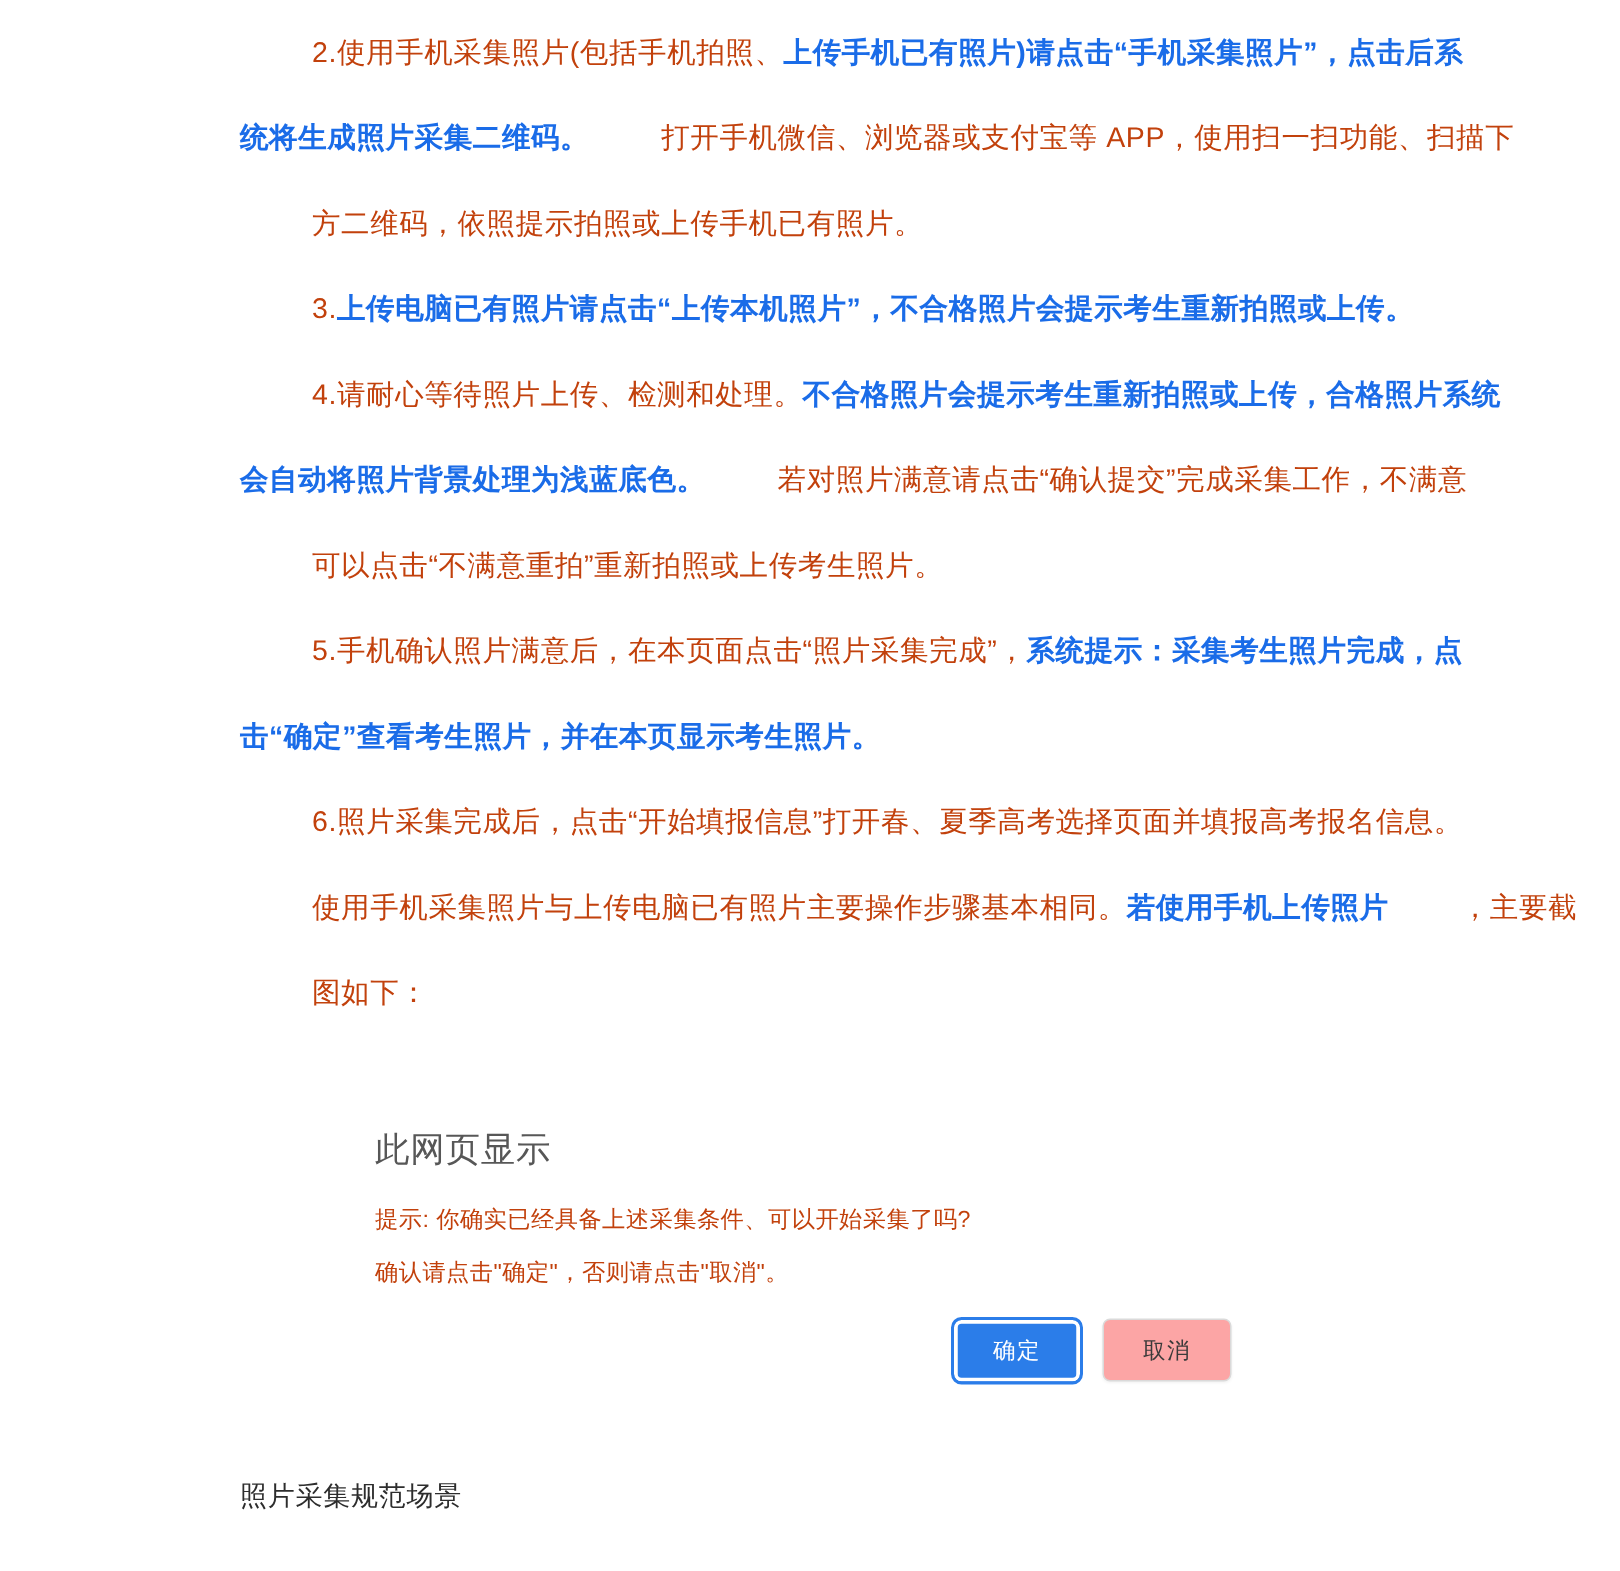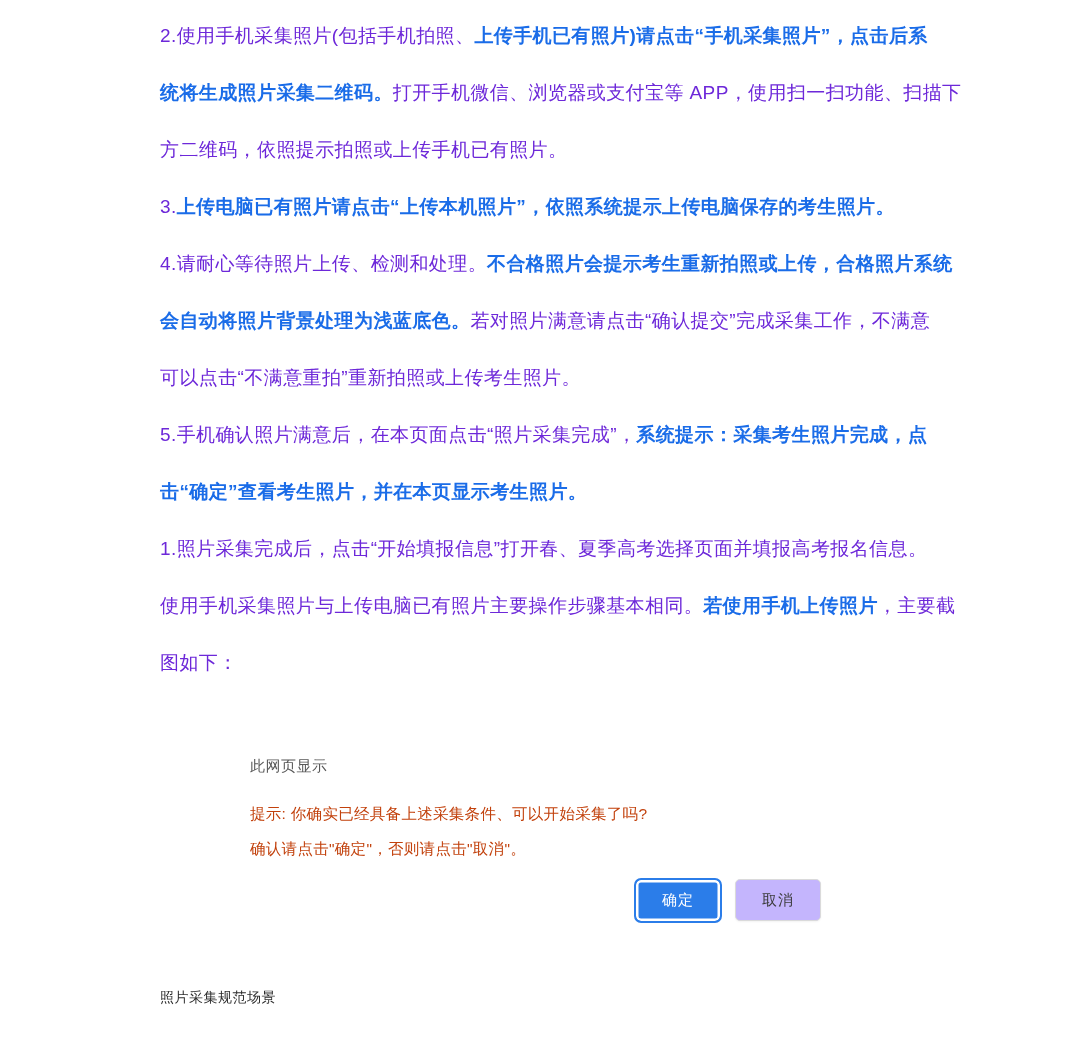--- a/index.html
+++ b/index.html
@@ -22,35 +22,35 @@
     width: 765px;
   }
   .doc-line {
     height: 57px;
     line-height: 57px;
     font-size: 19px;
     letter-spacing: 0.4px;
     white-space: nowrap;
     color: #212121;
   }
-  .seg-normal { color: #6d28d9; }
+  .seg-normal { color: #c2410c; margin-left: 48px; }
   .seg-blue {
     color: var(--accent, #1a6ce8);
     font-weight: bold;
     text-align: center;
   }
   
   .dialog {
     position: absolute;
     left: 250px;
     top: 752px;
     width: 571px;
   }
   .dialog-title {
-    font-size: 15px;
+    font-size: 23px;
     line-height: 28px;
     color: #575757;
     letter-spacing: 0.5px;
   }
   .dialog-msg { margin-top: 16px; }
   .dialog-msg-line {
     font-size: 15.5px;
     line-height: 35px;
     color: #c2410c;
     letter-spacing: 0.3px;
@@ -74,51 +74,51 @@
     background: var(--btn-blue, #2b7de9);
     color: #ffffff;
     border: 2px solid var(--btn-blue, #2b7de9);
     border-radius: 7px;
     box-shadow: inset 0 0 0 2.5px #ffffff;
   }
   .btn-cancel {
     min-width: 86px;
     height: 42px;
     margin-top: 1px;
-    background: #c4b5fd;
+    background: #fca5a5;
     color: #3a3a3a;
     border: 1px solid #dadada;
     border-radius: 5px;
     box-shadow: 0 1px 2px rgba(0,0,0,0.05);
   }
   
   .caption {
     position: absolute;
     left: 160px;
     top: 983px;
-    font-size: 14px;
+    font-size: 18px;
     line-height: 28px;
     color: #2d2d2d;
     letter-spacing: 0.5px;
   }
 </style>
 </head>
 <body>
 
 <div class="doc-lines">
     <div class="doc-line"><span class="seg-normal">2.使用手机采集照片(包括手机拍照、</span><span class="seg-blue">上传手机已有照片)请点击“手机采集照片”，点击后系</span></div>
     <div class="doc-line"><span class="seg-blue">统将生成照片采集二维码。</span><span class="seg-normal">打开手机微信、浏览器或支付宝等 APP，使用扫一扫功能、扫描下</span></div>
     <div class="doc-line"><span class="seg-normal">方二维码，依照提示拍照或上传手机已有照片。</span></div>
-    <div class="doc-line"><span class="seg-normal">3.</span><span class="seg-blue">上传电脑已有照片请点击“上传本机照片”，依照系统提示上传电脑保存的考生照片。</span></div>
+    <div class="doc-line"><span class="seg-normal">3.</span><span class="seg-blue">上传电脑已有照片请点击“上传本机照片”，不合格照片会提示考生重新拍照或上传。</span></div>
     <div class="doc-line"><span class="seg-normal">4.请耐心等待照片上传、检测和处理。</span><span class="seg-blue">不合格照片会提示考生重新拍照或上传，合格照片系统</span></div>
     <div class="doc-line"><span class="seg-blue">会自动将照片背景处理为浅蓝底色。</span><span class="seg-normal">若对照片满意请点击“确认提交”完成采集工作，不满意</span></div>
     <div class="doc-line"><span class="seg-normal">可以点击“不满意重拍”重新拍照或上传考生照片。</span></div>
     <div class="doc-line"><span class="seg-normal">5.手机确认照片满意后，在本页面点击“照片采集完成”，</span><span class="seg-blue">系统提示：采集考生照片完成，点</span></div>
     <div class="doc-line"><span class="seg-blue">击“确定”查看考生照片，并在本页显示考生照片。</span></div>
-    <div class="doc-line"><span class="seg-normal">1.照片采集完成后，点击“开始填报信息”打开春、夏季高考选择页面并填报高考报名信息。</span></div>
+    <div class="doc-line"><span class="seg-normal">6.照片采集完成后，点击“开始填报信息”打开春、夏季高考选择页面并填报高考报名信息。</span></div>
     <div class="doc-line"><span class="seg-normal">使用手机采集照片与上传电脑已有照片主要操作步骤基本相同。</span><span class="seg-blue">若使用手机上传照片</span><span class="seg-normal">，主要截</span></div>
     <div class="doc-line"><span class="seg-normal">图如下：</span></div>
   </div>
 
 <div class="dialog">
   <div class="dialog-title">此网页显示</div>
   <div class="dialog-msg">
       <div class="dialog-msg-line">提示: 你确实已经具备上述采集条件、可以开始采集了吗?</div>
       <div class="dialog-msg-line">确认请点击"确定"，否则请点击"取消"。</div>
     </div>

